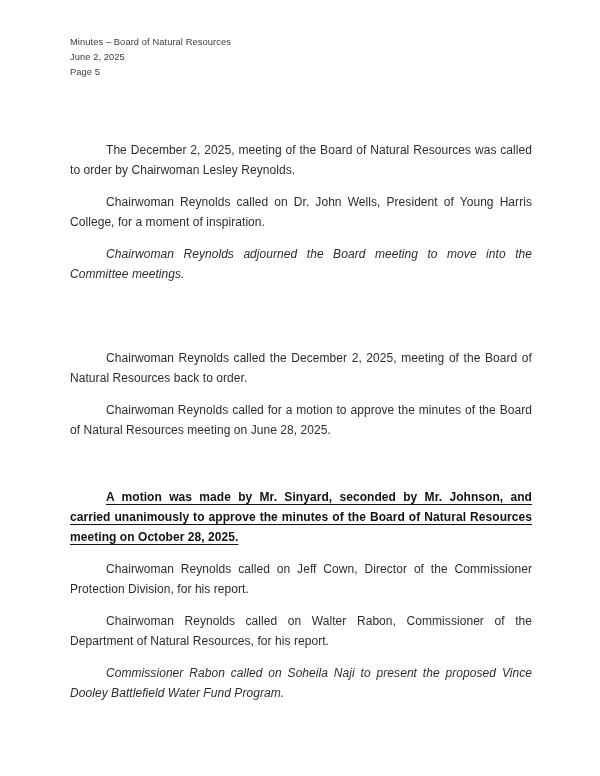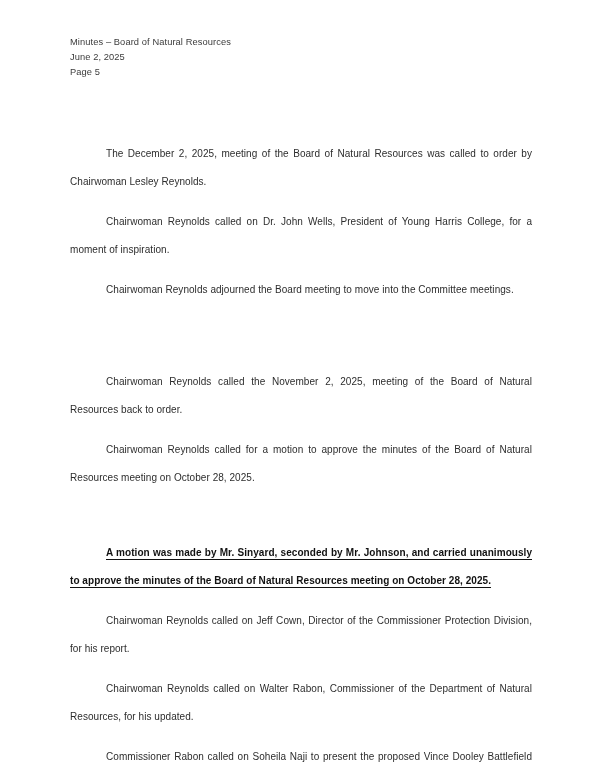--- a/index.html
+++ b/index.html
@@ -42,32 +42,33 @@
 
   .body-block {
     position: absolute;
     left: 70px;
     top: 140px;
     width: 462px;
   }
 
   p.para {
     margin: 0 0 12px 0;
-    font-size: 10px;
-    line-height: 28px;
+    font-size: 12px;
+    line-height: 20px;
     color: #2d2d2d;
     text-align: justify;
     text-indent: 36px;
     letter-spacing: 0.005em;
     -webkit-hyphens: none;
     hyphens: none;
   }
 
   p.para:last-child {
     margin-bottom: 0;
+    font-style: italic;
   }
 
   
   p.para.motion {
     font-weight: bold;
     color: #121212;
     text-decoration: underline;
     text-decoration-thickness: 1px;
     text-underline-offset: 2.5px;
     margin-top: 47px;
@@ -94,22 +95,22 @@
   </div>
 
   <div class="body-block">
     <div class="section" id="section-0">
         <p class="para">The December 2, 2025, meeting of the Board of Natural Resources was called to order by Chairwoman Lesley Reynolds.</p>
         <p class="para">Chairwoman Reynolds called on Dr. John Wells, President of Young Harris College, for a moment of inspiration.</p>
         <p class="para">Chairwoman Reynolds adjourned the Board meeting to move into the Committee meetings.</p>
       </div>
     <div class="section-gap"></div>
     <div class="section" id="section-1">
-        <p class="para">Chairwoman Reynolds called the November 2, 2025, meeting of the Board of Natural Resources back to order.</p>
-        <p class="para">Chairwoman Reynolds called for a motion to approve the minutes of the Board of Natural Resources meeting on October 28, 2025.</p>
+        <p class="para">Chairwoman Reynolds called the December 2, 2025, meeting of the Board of Natural Resources back to order.</p>
+        <p class="para">Chairwoman Reynolds called for a motion to approve the minutes of the Board of Natural Resources meeting on June 28, 2025.</p>
         <p class="para motion">A motion was made by Mr. Sinyard, seconded by Mr. Johnson, and carried unanimously to approve the minutes of the Board of Natural Resources meeting on October 28, 2025.</p>
         <p class="para">Chairwoman Reynolds called on Jeff Cown, Director of the Commissioner Protection Division, for his report.</p>
-        <p class="para">Chairwoman Reynolds called on Walter Rabon, Commissioner of the Department of Natural Resources, for his updated.</p>
+        <p class="para">Chairwoman Reynolds called on Walter Rabon, Commissioner of the Department of Natural Resources, for his report.</p>
         <p class="para">Commissioner Rabon called on Soheila Naji to present the proposed Vince Dooley Battlefield Water Fund Program.</p>
       </div>
   </div>
 
 </div>
 
 </body></html>

